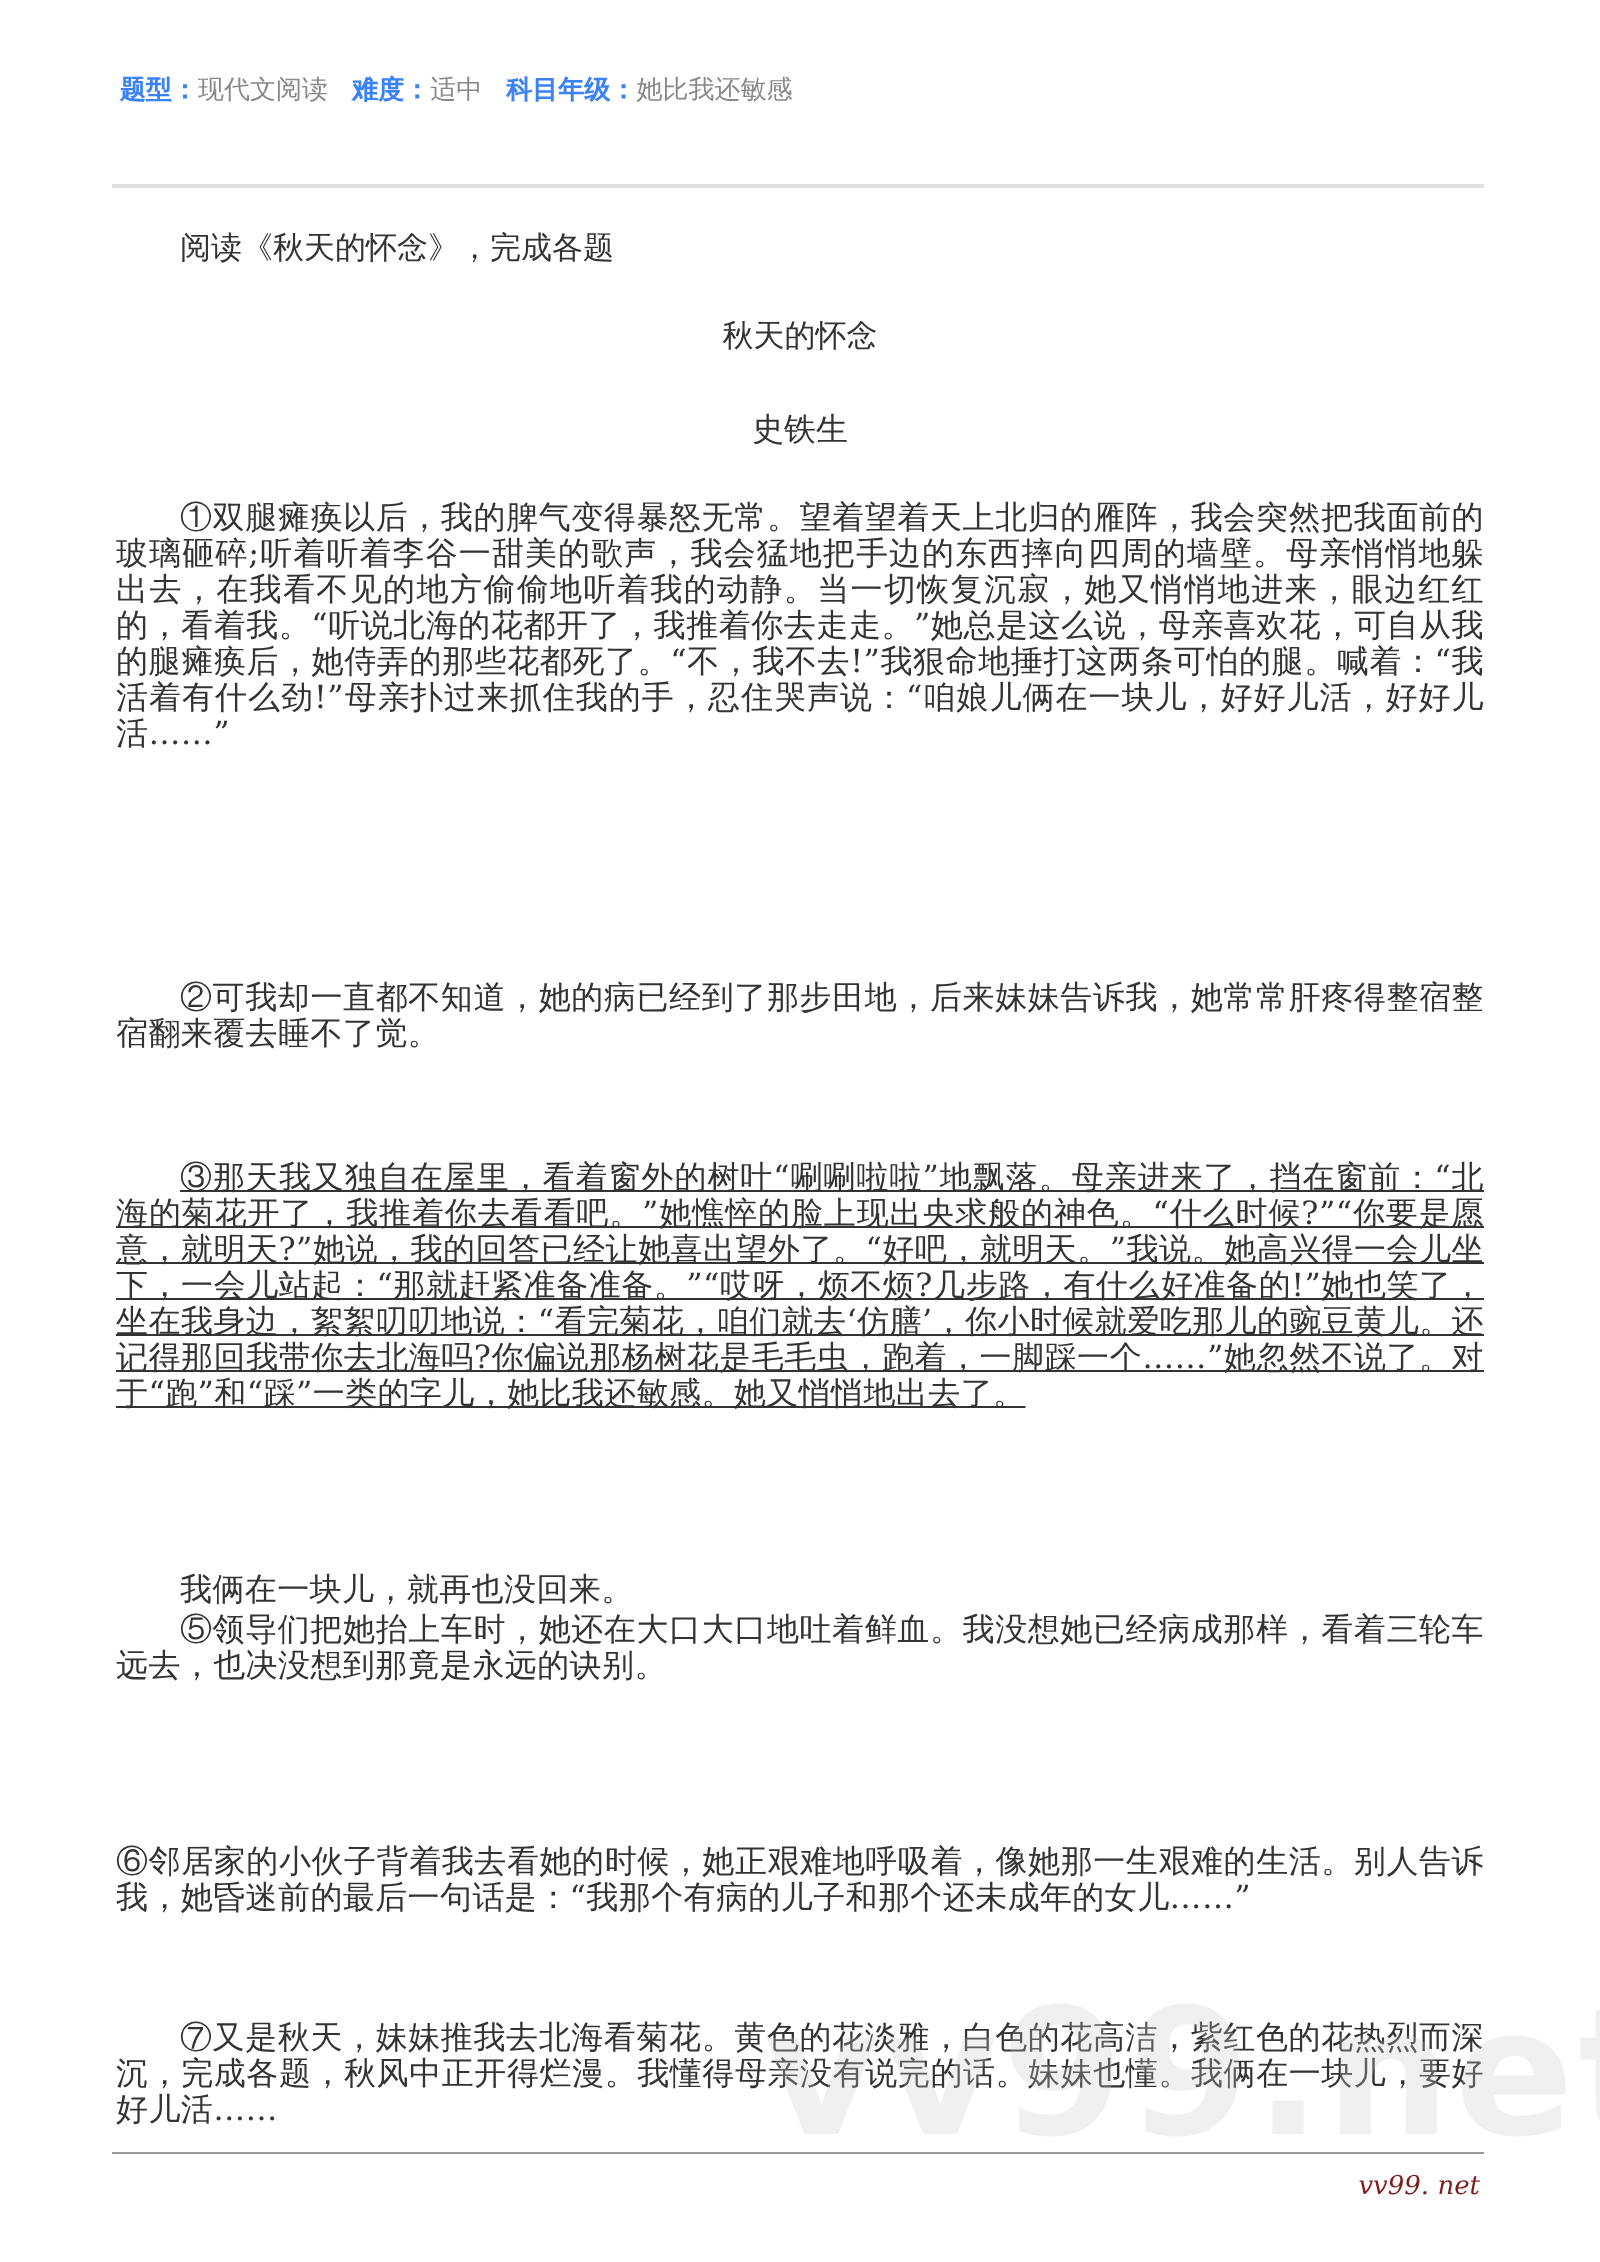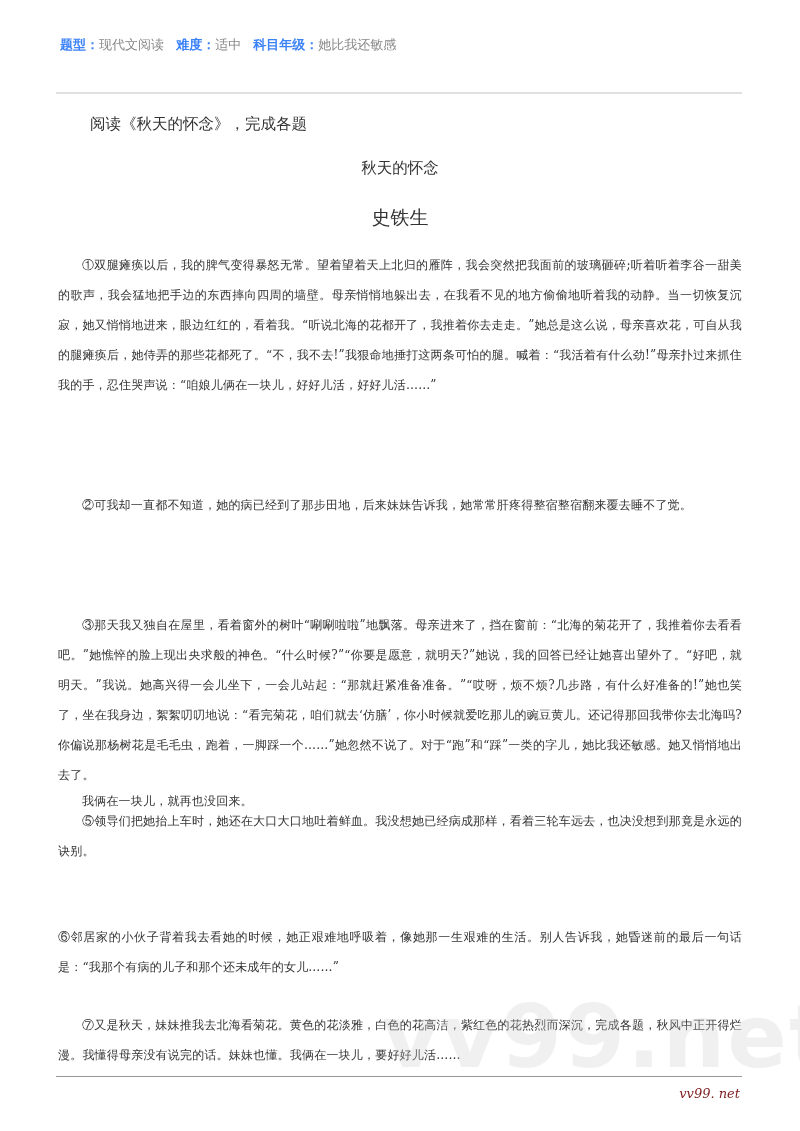--- a/index.html
+++ b/index.html
@@ -23,25 +23,25 @@
     .intro {
       position: absolute; left: 58px; top: 114px;
       font-size: 15.5px; color: #333; margin-left: 32px;
     }
     .title {
       position: absolute; left: 0; width: 800px; top: 158px; text-align: center;
       font-size: 15.5px; color: #333;
     }
     .author {
       position: absolute; left: 0; width: 800px; top: 205px; text-align: center;
-      font-size: 19px; color: #333;
+      font-size: 16px; color: #333;
     }
     .para {
       position: absolute; left: 58px; width: 684px;
-      font-size: 12px; line-height: 30px; color: #333;
+      font-size: 16px; line-height: 18px; color: #333;
       text-align: justify; letter-spacing: 0.2px;
     }
     .indent { text-indent: 2em; }
     .watermark {
       position: absolute; left: 382px; top: 985px;
       font-family: "DejaVu Sans", "Liberation Sans", sans-serif;
       font-weight: bold; font-size: 88px; color: rgba(200,200,200,0.28);
       letter-spacing: 2px; pointer-events: none;
     }
     .rule-bottom {
@@ -64,21 +64,21 @@
 
 <div class="rule-top"></div>
 
 <div class="intro">阅读《秋天的怀念》，完成各题</div>
 
 <div class="title">秋天的怀念</div>
 <div class="author">史铁生</div>
 
 <div class="para indent" style="top:250px;">①双腿瘫痪以后，我的脾气变得暴怒无常。望着望着天上北归的雁阵，我会突然把我面前的玻璃砸碎;听着听着李谷一甜美的歌声，我会猛地把手边的东西摔向四周的墙壁。母亲悄悄地躲出去，在我看不见的地方偷偷地听着我的动静。当一切恢复沉寂，她又悄悄地进来，眼边红红的，看着我。“听说北海的花都开了，我推着你去走走。”她总是这么说，母亲喜欢花，可自从我的腿瘫痪后，她侍弄的那些花都死了。“不，我不去!”我狠命地捶打这两条可怕的腿。喊着：“我活着有什么劲!”母亲扑过来抓住我的手，忍住哭声说：“咱娘儿俩在一块儿，好好儿活，好好儿活……”</div>
 <div class="para indent" style="top:490px;">②可我却一直都不知道，她的病已经到了那步田地，后来妹妹告诉我，她常常肝疼得整宿整宿翻来覆去睡不了觉。</div>
-<div class="para indent" style="top:610px;">③那天我又独自在屋里，看着窗外的树叶“唰唰啦啦”地飘落。母亲进来了，挡在窗前：“北海的菊花开了，我推着你去看看吧。”她憔悴的脸上现出央求般的神色。“什么时候?”“你要是愿意，就明天?”她说，我的回答已经让她喜出望外了。“好吧，就明天。”我说。她高兴得一会儿坐下，一会儿站起：“那就赶紧准备准备。”“哎呀，烦不烦?几步路，有什么好准备的!”她也笑了，坐在我身边，絮絮叨叨地说：“看完菊花，咱们就去‘仿膳’，你小时候就爱吃那儿的豌豆黄儿。还记得那回我带你去北海吗?你偏说那杨树花是毛毛虫，跑着，一脚踩一个……”她忽然不说了。对于“跑”和“踩”一类的字儿，她比我还敏感。她又悄悄地出去了。</div>
+<div class="para indent" style="top:580px;text-decoration:underline;">③那天我又独自在屋里，看着窗外的树叶“唰唰啦啦”地飘落。母亲进来了，挡在窗前：“北海的菊花开了，我推着你去看看吧。”她憔悴的脸上现出央求般的神色。“什么时候?”“你要是愿意，就明天?”她说，我的回答已经让她喜出望外了。“好吧，就明天。”我说。她高兴得一会儿坐下，一会儿站起：“那就赶紧准备准备。”“哎呀，烦不烦?几步路，有什么好准备的!”她也笑了，坐在我身边，絮絮叨叨地说：“看完菊花，咱们就去‘仿膳’，你小时候就爱吃那儿的豌豆黄儿。还记得那回我带你去北海吗?你偏说那杨树花是毛毛虫，跑着，一脚踩一个……”她忽然不说了。对于“跑”和“踩”一类的字儿，她比我还敏感。她又悄悄地出去了。</div>
 <div class="para indent" style="top:786px;">我俩在一块儿，就再也没回来。</div>
 <div class="para indent" style="top:806px;">⑤领导们把她抬上车时，她还在大口大口地吐着鲜血。我没想她已经病成那样，看着三轮车远去，也决没想到那竟是永远的诀别。</div>
 <div class="para" style="top:922px;">⑥邻居家的小伙子背着我去看她的时候，她正艰难地呼吸着，像她那一生艰难的生活。别人告诉我，她昏迷前的最后一句话是：“我那个有病的儿子和那个还未成年的女儿……”</div>
 <div class="para indent" style="top:1010px;">⑦又是秋天，妹妹推我去北海看菊花。黄色的花淡雅，白色的花高洁，紫红色的花热烈而深沉，完成各题，秋风中正开得烂漫。我懂得母亲没有说完的话。妹妹也懂。我俩在一块儿，要好好儿活……</div>
 
 <div class="watermark">vv99.net</div>
 
 <div class="rule-bottom"></div>
 <div class="footer">vv99. net</div>
 

